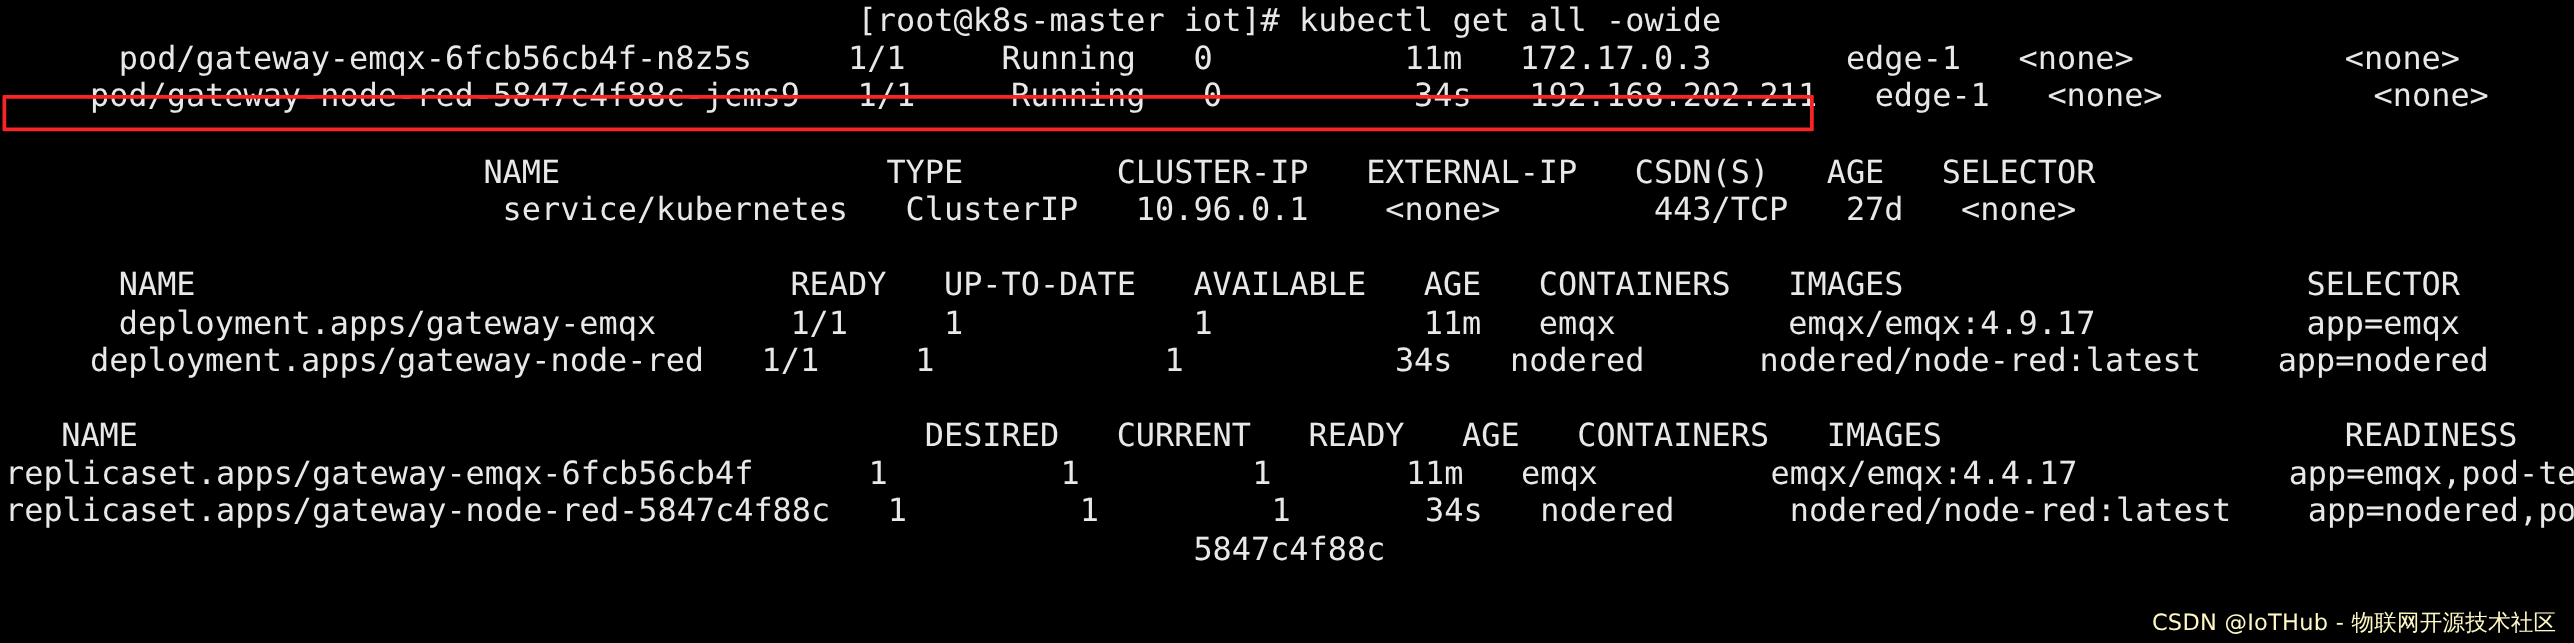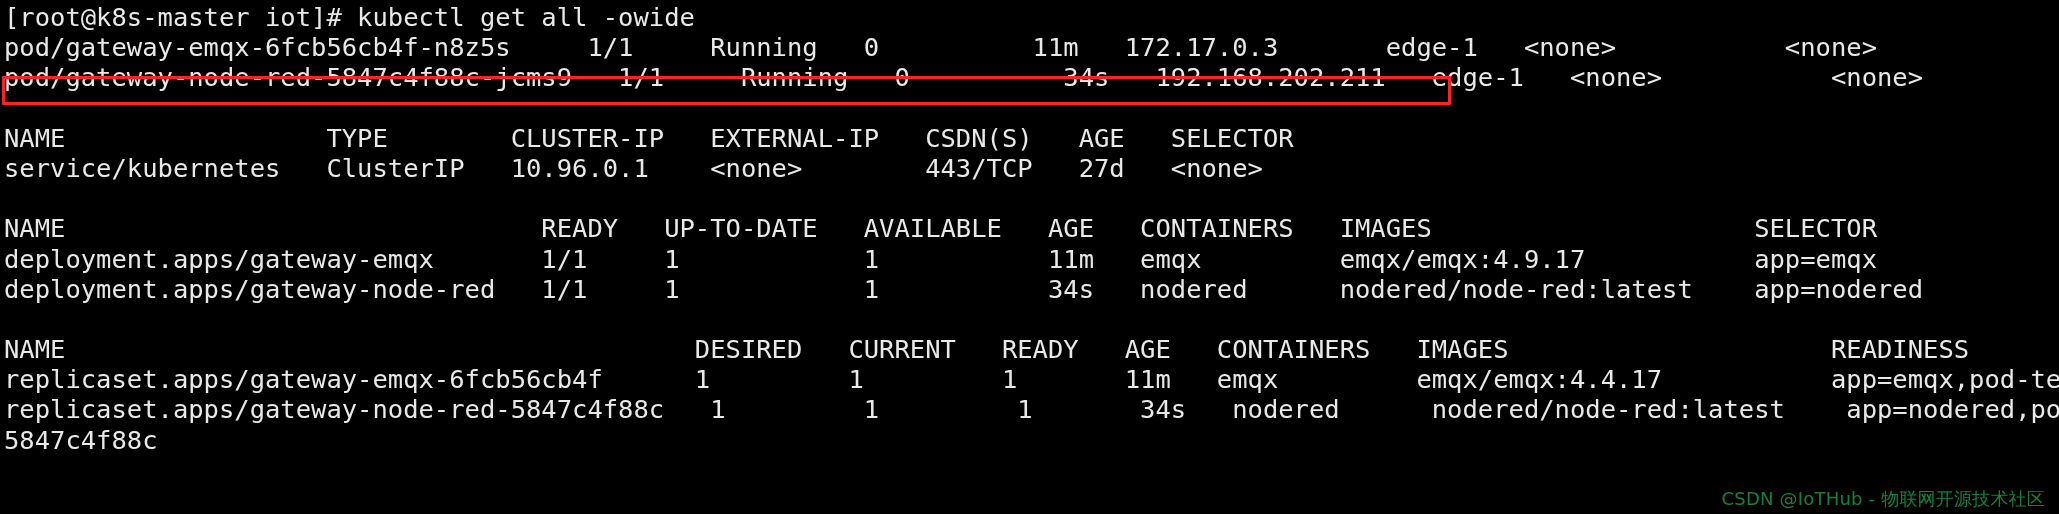--- a/index.html
+++ b/index.html
@@ -28,20 +28,21 @@
     box-sizing: border-box;
   }
 
   .line {
     white-space: pre;
     height: 30.2px;
     font-size: 25.5px;
     line-height: 30.2px;
     color: #e8e8e8;
     font-family: "DejaVu Sans Mono", "Liberation Mono", monospace;
+    text-align: center;
   }
 
   .line.blank {
     color: transparent;
   }
 
   
   #highlight-box {
     position: absolute;
     left: 2px;
@@ -54,21 +55,21 @@
     border-radius: 1px;
   }
 
   #watermark {
     position: absolute;
     right: 14px;
     bottom: 4px;
     font-family: "DejaVu Sans", "Liberation Sans", sans-serif;
     font-size: 18px;
     line-height: 22px;
-    color: #15803d;
+    color: #fef9c3;
     white-space: pre;
     letter-spacing: 0.2px;
   }
 </style>
 </head>
 <body>
 
 <div id="terminal">
 
   <div class="line">[root@k8s-master iot]# kubectl get all -owide</div>

